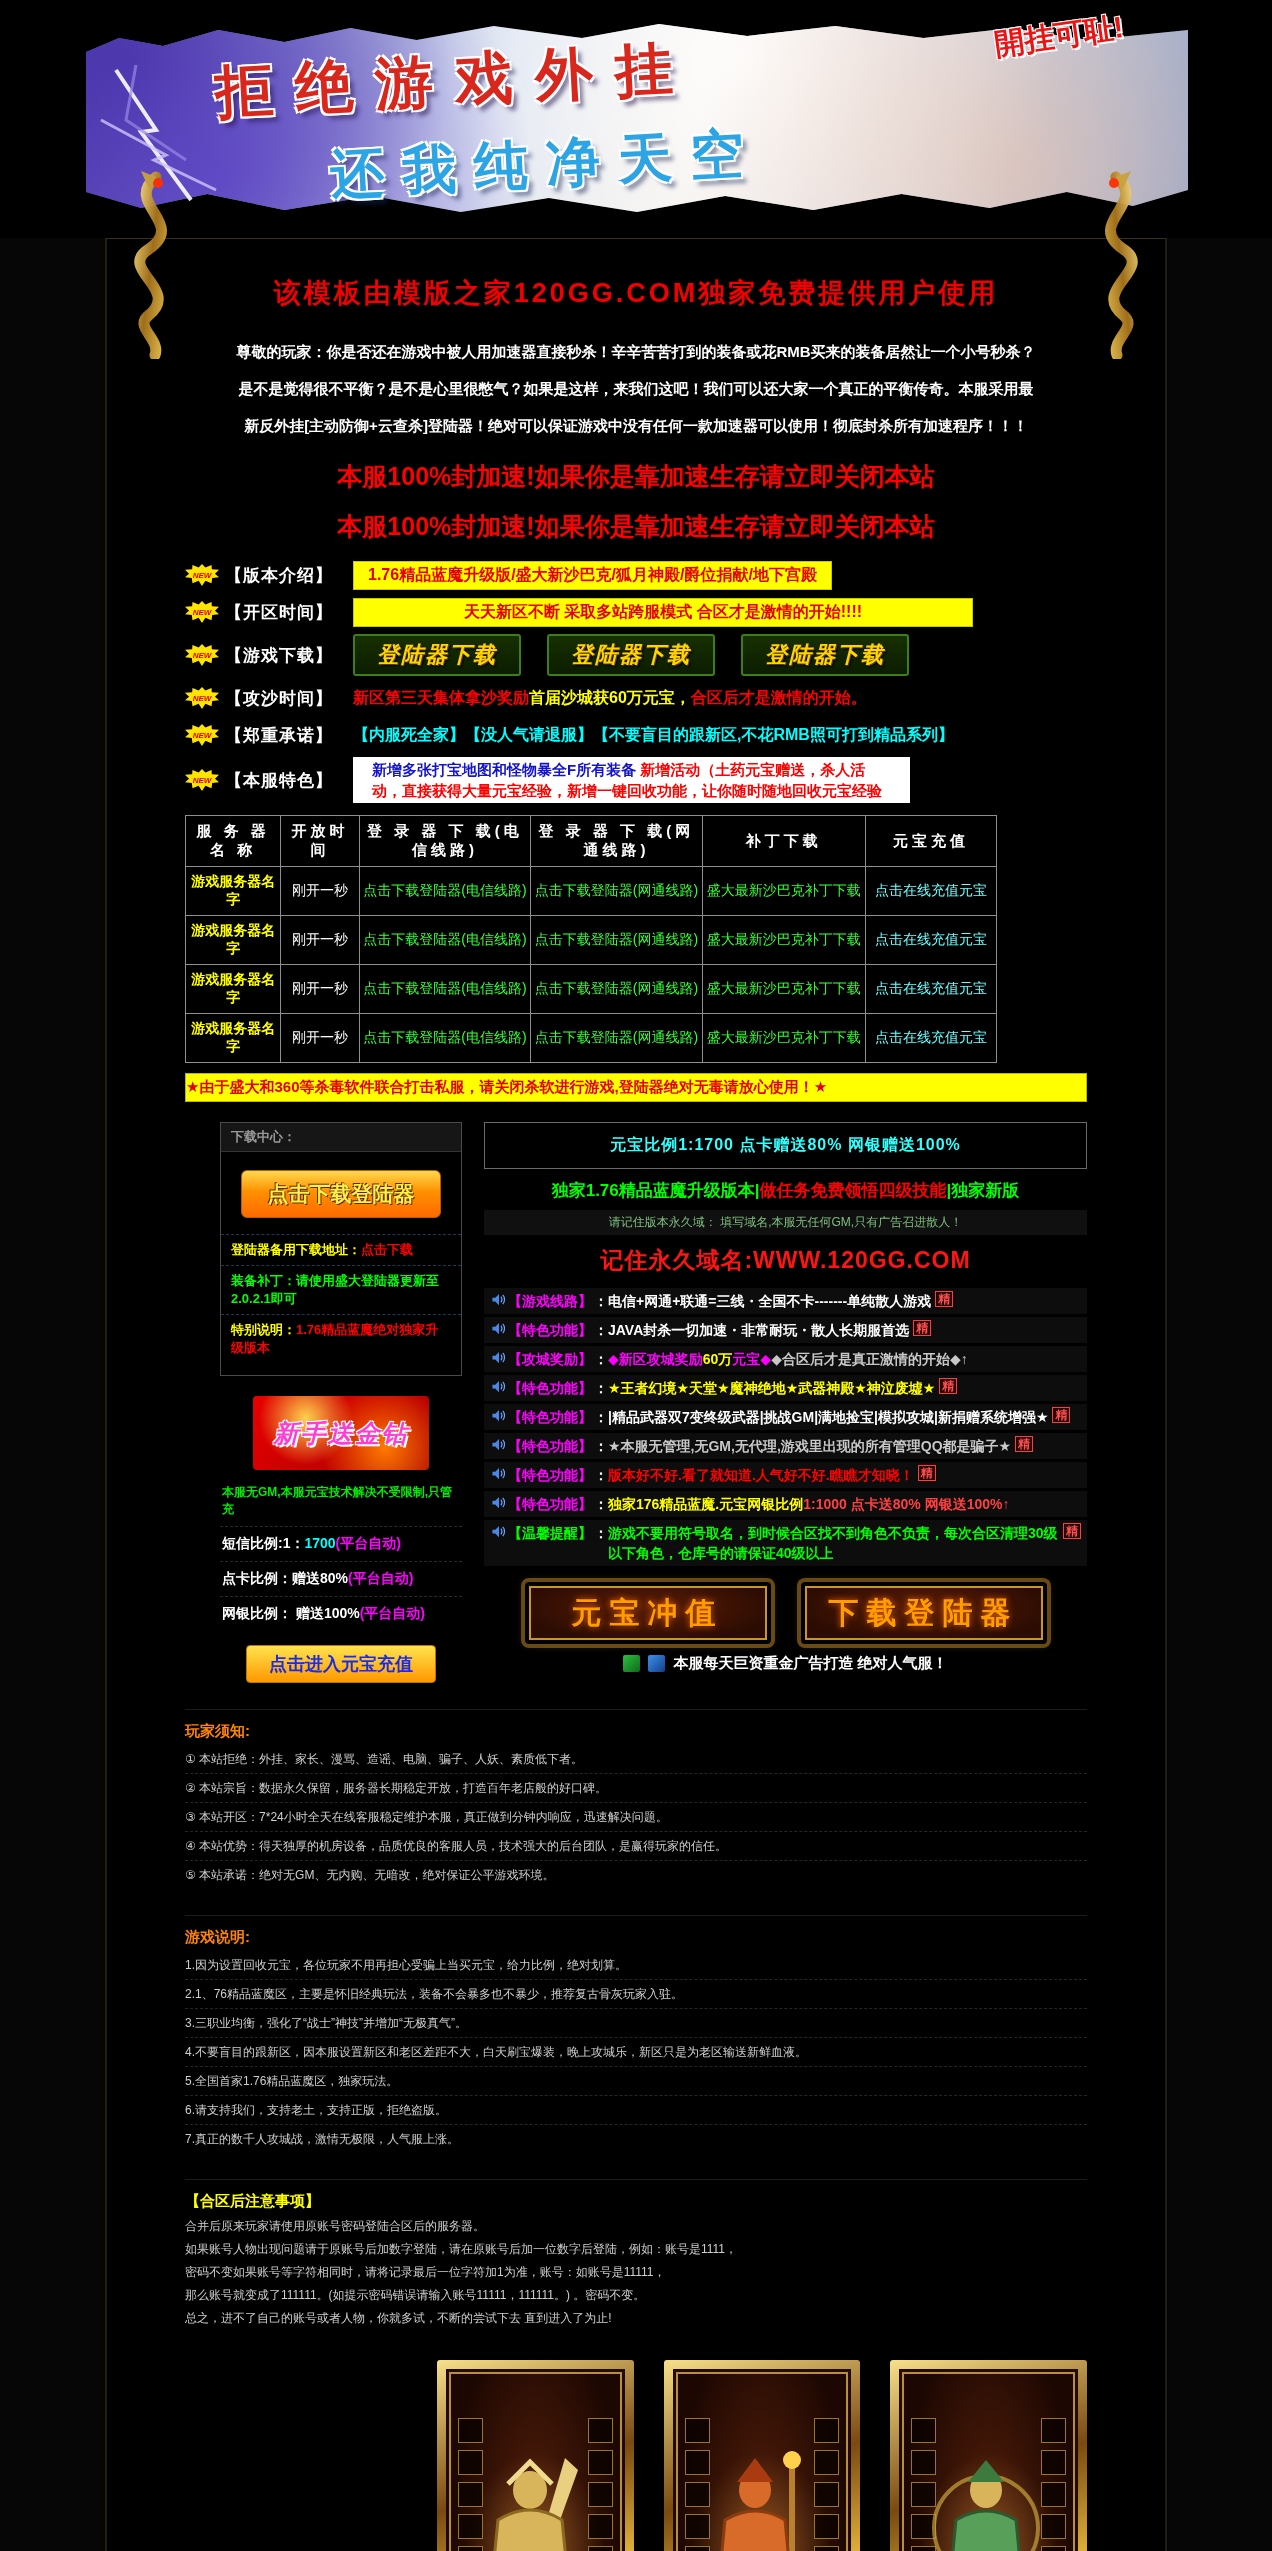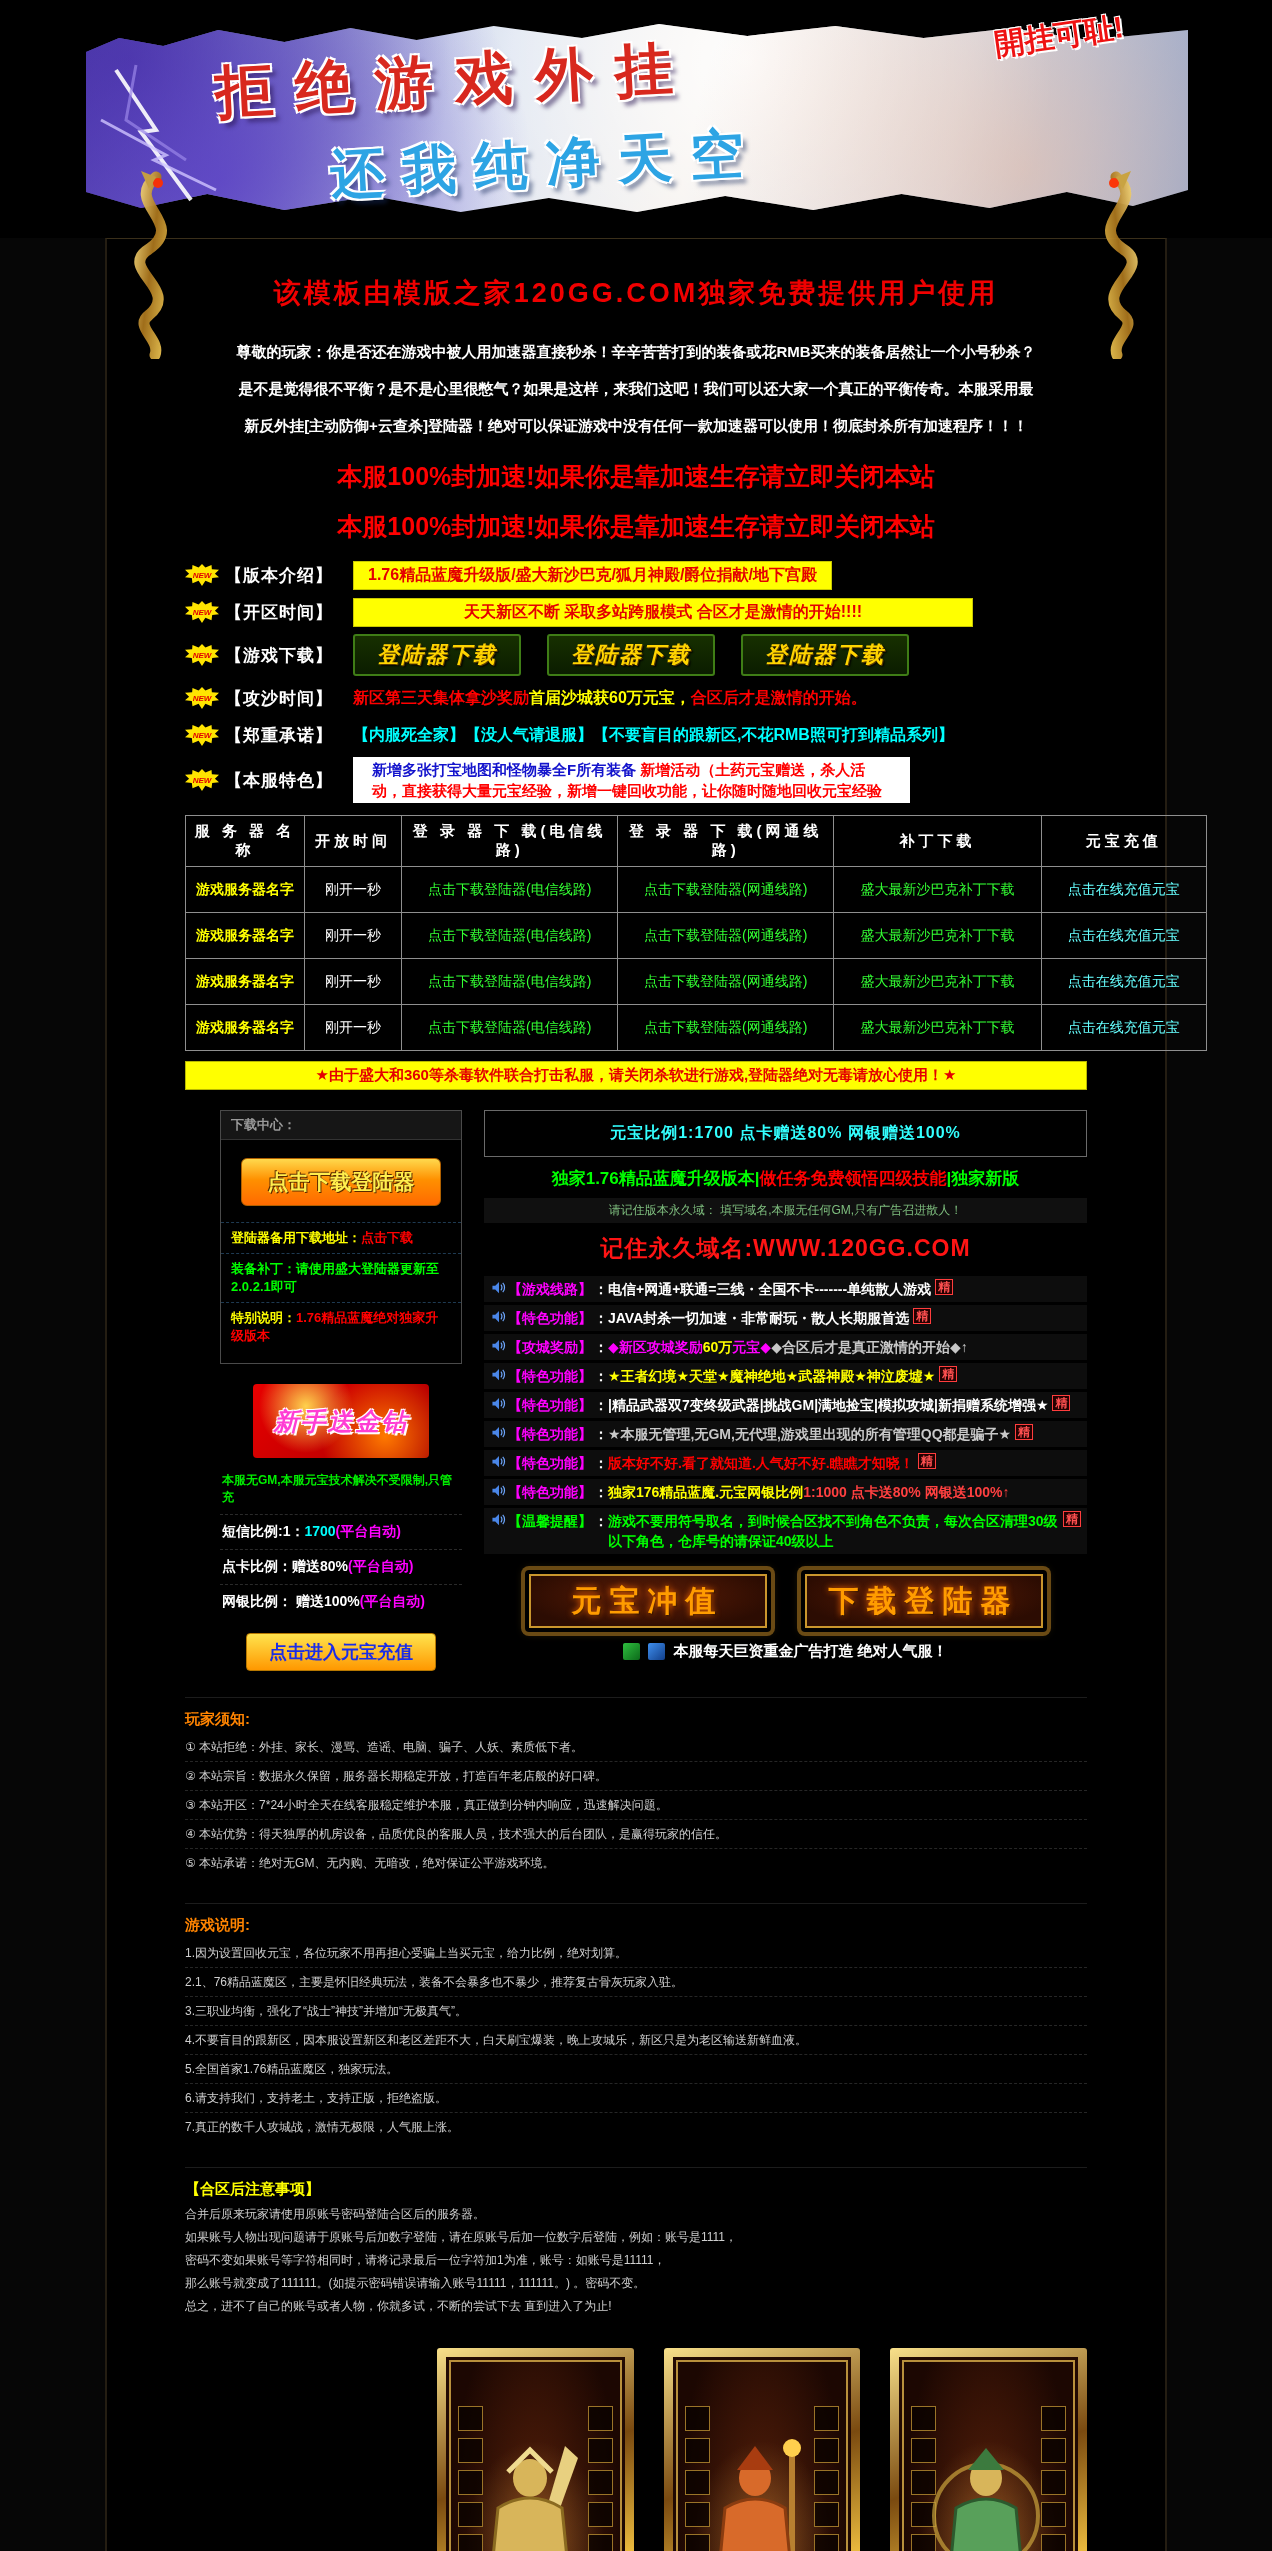--- a/index.html
+++ b/index.html
@@ -53,32 +53,32 @@
     padding:4px 22px; margin-right:26px; font-size:22px; font-weight:bold; font-style:italic; color:#ffd400;
     text-shadow:1px 1px 0 #5a3c00,2px 2px 2px #000; letter-spacing:2px; cursor:pointer; }
   .seg { font-size:16px; font-weight:bold; }
   .wbox { background:#ffffff; padding:2px 19px; width:557px; font-size:15px; font-weight:bold; line-height:21px; }
 
   .c-red{color:#ff0000} .c-yellow{color:#ffff00} .c-cyan{color:#00ffff}
   .c-green{color:#00ff00} .c-magenta{color:#ff00ff} .c-white{color:#ffffff} .c-blue{color:#1414cc}
   .c-gray{color:#c8c8c8} .c-pink{color:#ff4040}
 
   
-  table.servers { width:1022px; border-collapse:collapse; margin-top:12px; }
+  table.servers { width:812px; border-collapse:collapse; margin-top:12px; }
   table.servers th, table.servers td { border:1px solid #8f8f8f; text-align:center; padding:6px 2px; }
   table.servers th { color:#ffffff; font-size:15px; font-weight:bold; letter-spacing:4px; height:42px; }
   td.s-name { color:#ffff00; font-weight:bold; font-size:14px; width:108px; }
   td.s-time { color:#ffffff; font-size:14px; width:88px; }
   td.s-dl { color:#33ff33; font-size:14px; width:196px; cursor:pointer; }
   td.s-patch { color:#33ff33; font-size:14px; width:188px; cursor:pointer; }
   td.s-pay { color:#66ffff; font-size:14px; width:150px; cursor:pointer; }
   table.servers td { height:46px; }
 
   .notice-bar { margin-top:10px; background:#ffff00; border:1px solid #b8b800; color:#e40000;
-    font-size:15px; font-weight:bold; text-align:center; padding:4px 0; }
+    font-size:15px; font-weight:bold; text-align:left; padding:4px 0; }
 
   
   .cols { display:flex; margin-top:20px;margin-left:35px; }
   .col-left { width:242px; flex:0 0 242px; }
   .col-right { flex:1; margin-left:22px; }
 
   .dc-box { border:1px solid #4a4a4a; padding-bottom:12px; }
   .dc-head { background:#161616; border-bottom:1px solid #333; color:#9a9a9a; font-size:13px; font-weight:bold; padding:5px 10px; }
   .dc-btn { display:block; width:200px; margin:18px auto 16px auto; padding:9px 0; text-align:center;
     background:linear-gradient(#ffd94d,#ff9000 45%,#ff6a00); border:1px solid #b06000; border-radius:6px;

